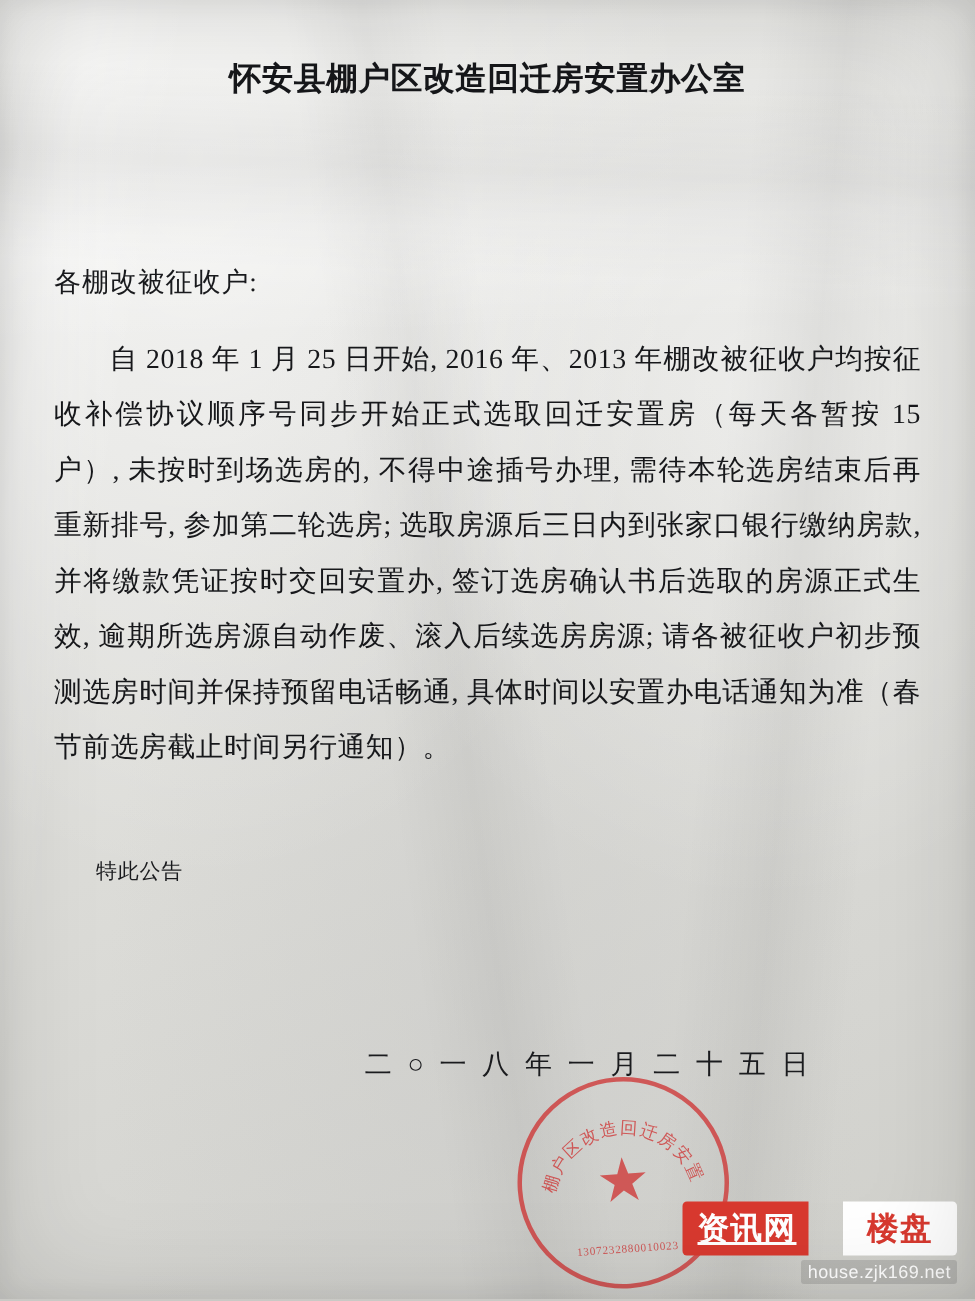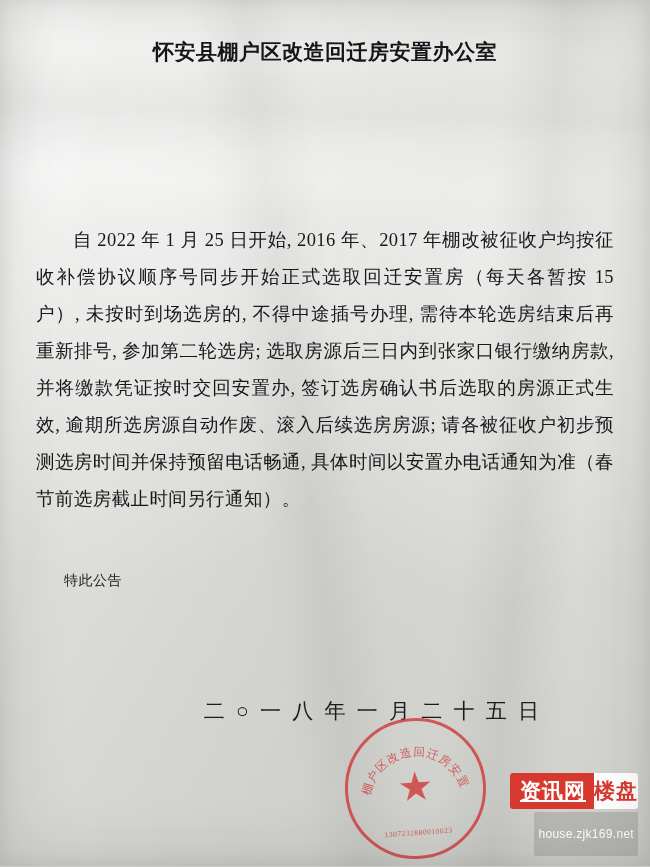--- a/index.html
+++ b/index.html
@@ -88,21 +88,21 @@
     font-size: 14px;
     color: #191a1d;
     text-indent: 2em;
     width: 300px;
     letter-spacing: 0.5px;
   }
   .sign-date {
     position: absolute;
     right: 108px;
     top: 697px;
-    font-size: 21px;
+    font-size: 18px;
     color: #1a1b1e;
     letter-spacing: 3px;
     white-space: nowrap;
   }
   .stamp {
     position: absolute;
     left: 345px;
     top: 718px;
     width: 135px;
     height: 135px;
@@ -161,55 +161,57 @@
     font-family: "Liberation Sans", sans-serif;
     font-weight: bold;
     font-size: 21px;
     letter-spacing: 1px;
     text-decoration: underline;
   }
   .wm-right {
     display: flex;
     align-items: flex-end;
     background: #ffffff;
-    padding: 4px 0;
+    padding: 4px 16px;
     border-radius: 0 3px 3px 0;
+    margin-left: 23px;
   }
   .wm-right-text {
     color: #d8392f;
     font-family: "Liberation Sans", sans-serif;
     font-weight: bold;
     font-size: 21px;
     letter-spacing: 1px;
   }
   .wm-url {
     margin-top: 3px;
     color: #ffffff;
     font-family: "Liberation Sans", sans-serif;
     font-size: 12px;
     letter-spacing: 0.3px;
     background: rgba(0,0,0,0.12);
-    padding: 15px 4px;
+    padding: 1px 4px;
     border-radius: 2px;
   }
 </style>
 </head>
 <body>
 
 <div id="poster">
 
   <div class="crease c1"></div>
   <div class="crease c2"></div>
 
   <div class="doc-title">
     <span>怀安县棚户区改造回迁房安置办公室</span>
   </div>
 
-
-  <div class="body-text">自 2022 年 1 月 25 日开始, 2016 年、2017 年棚改被征收户均按征收补偿协议顺序号同步开始正式选取回迁安置房（每天各暂按 15 户）, 未按时到场选房的, 不得中途插号办理, 需待本轮选房结束后再重新排号, 参加第二轮选房; 选取房源后三日内到张家口银行缴纳房款, 并将缴款凭证按时交回安置办, 签订选房确认书后选取的房源正式生效, 逾期所选房源自动作废、滚入后续选房房源; 请各被征收户初步预测选房时间并保持预留电话畅通, 具体时间以安置办电话通知为准（春节前选房截止时间另行通知）。</div>
+  <div class="salutation">各棚改被征收户:</div>
+
+  <div class="body-text">自 2018 年 1 月 25 日开始, 2016 年、2013 年棚改被征收户均按征收补偿协议顺序号同步开始正式选取回迁安置房（每天各暂按 15 户）, 未按时到场选房的, 不得中途插号办理, 需待本轮选房结束后再重新排号, 参加第二轮选房; 选取房源后三日内到张家口银行缴纳房款, 并将缴款凭证按时交回安置办, 签订选房确认书后选取的房源正式生效, 逾期所选房源自动作废、滚入后续选房房源; 请各被征收户初步预测选房时间并保持预留电话畅通, 具体时间以安置办电话通知为准（春节前选房截止时间另行通知）。</div>
 
   <div class="closing">特此公告</div>
 
   <div class="sign-date">二 ○ 一 八 年 一 月 二 十 五 日</div>
 
   <div class="stamp">
     <div class="stamp-inner">
       <svg width="125" height="125" viewBox="0 0 125 125">
         <defs>
           <path id="arcTop" d="M 16,70 A 47,47 0 0 1 109,70" fill="none"></path>

